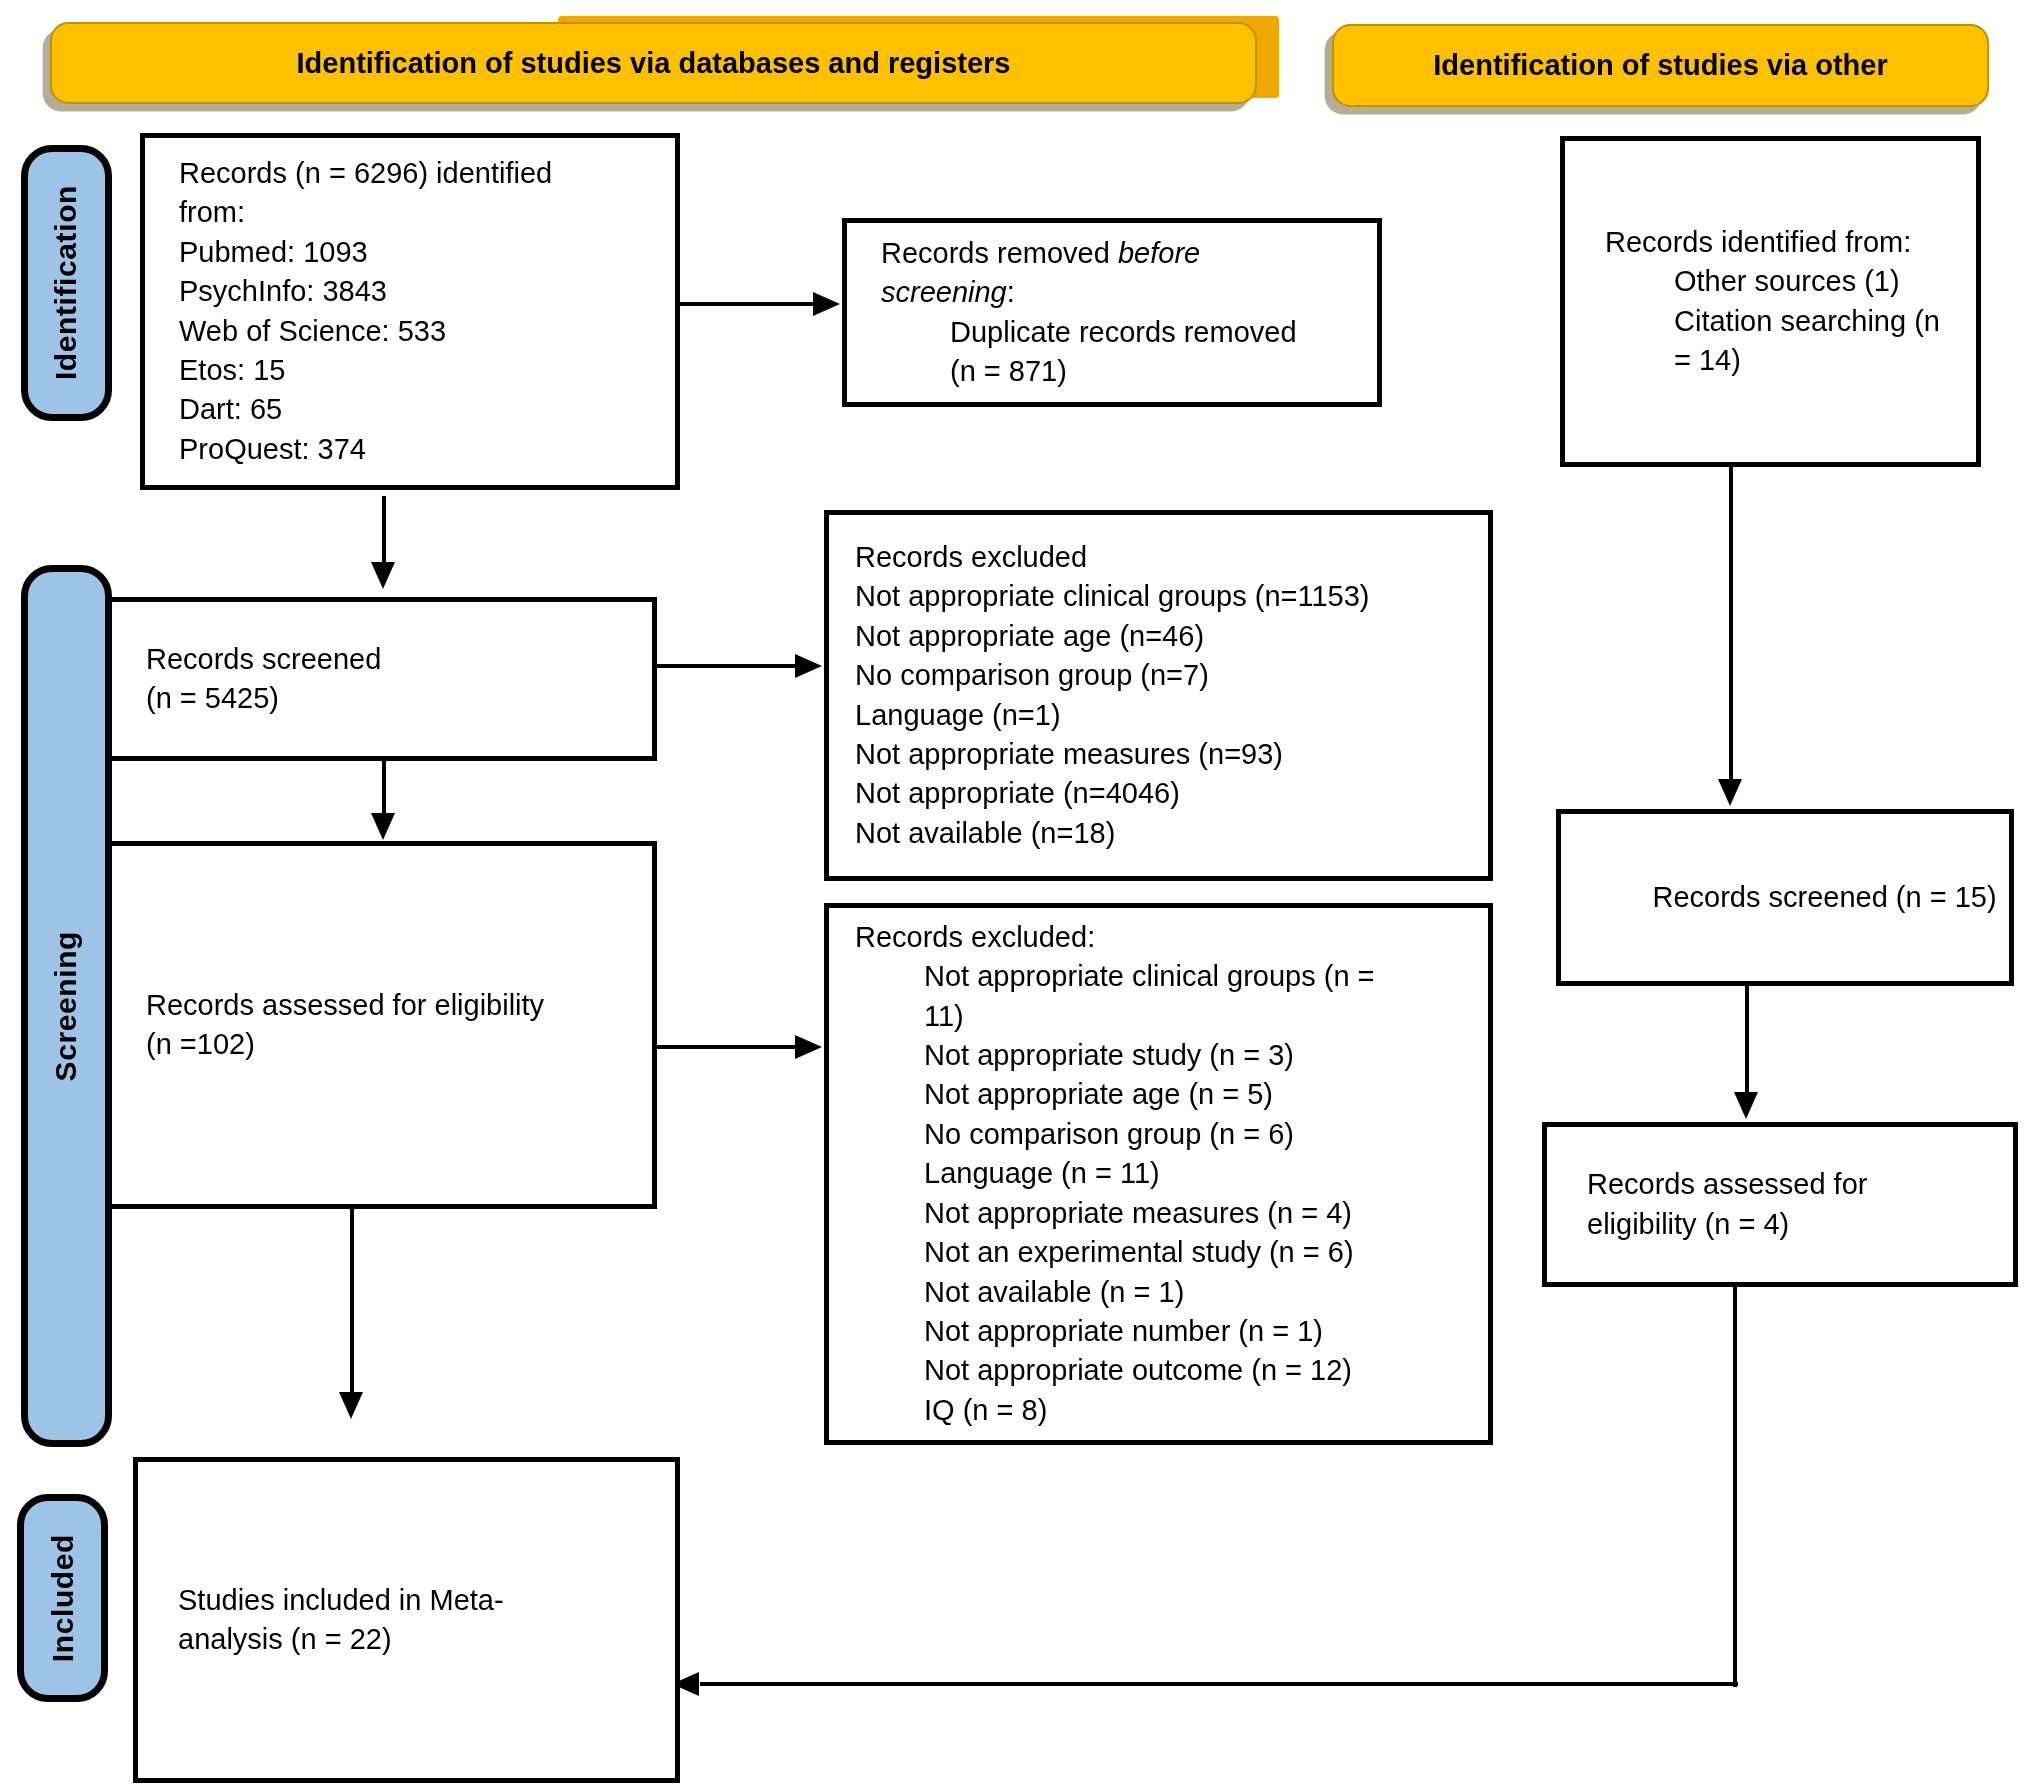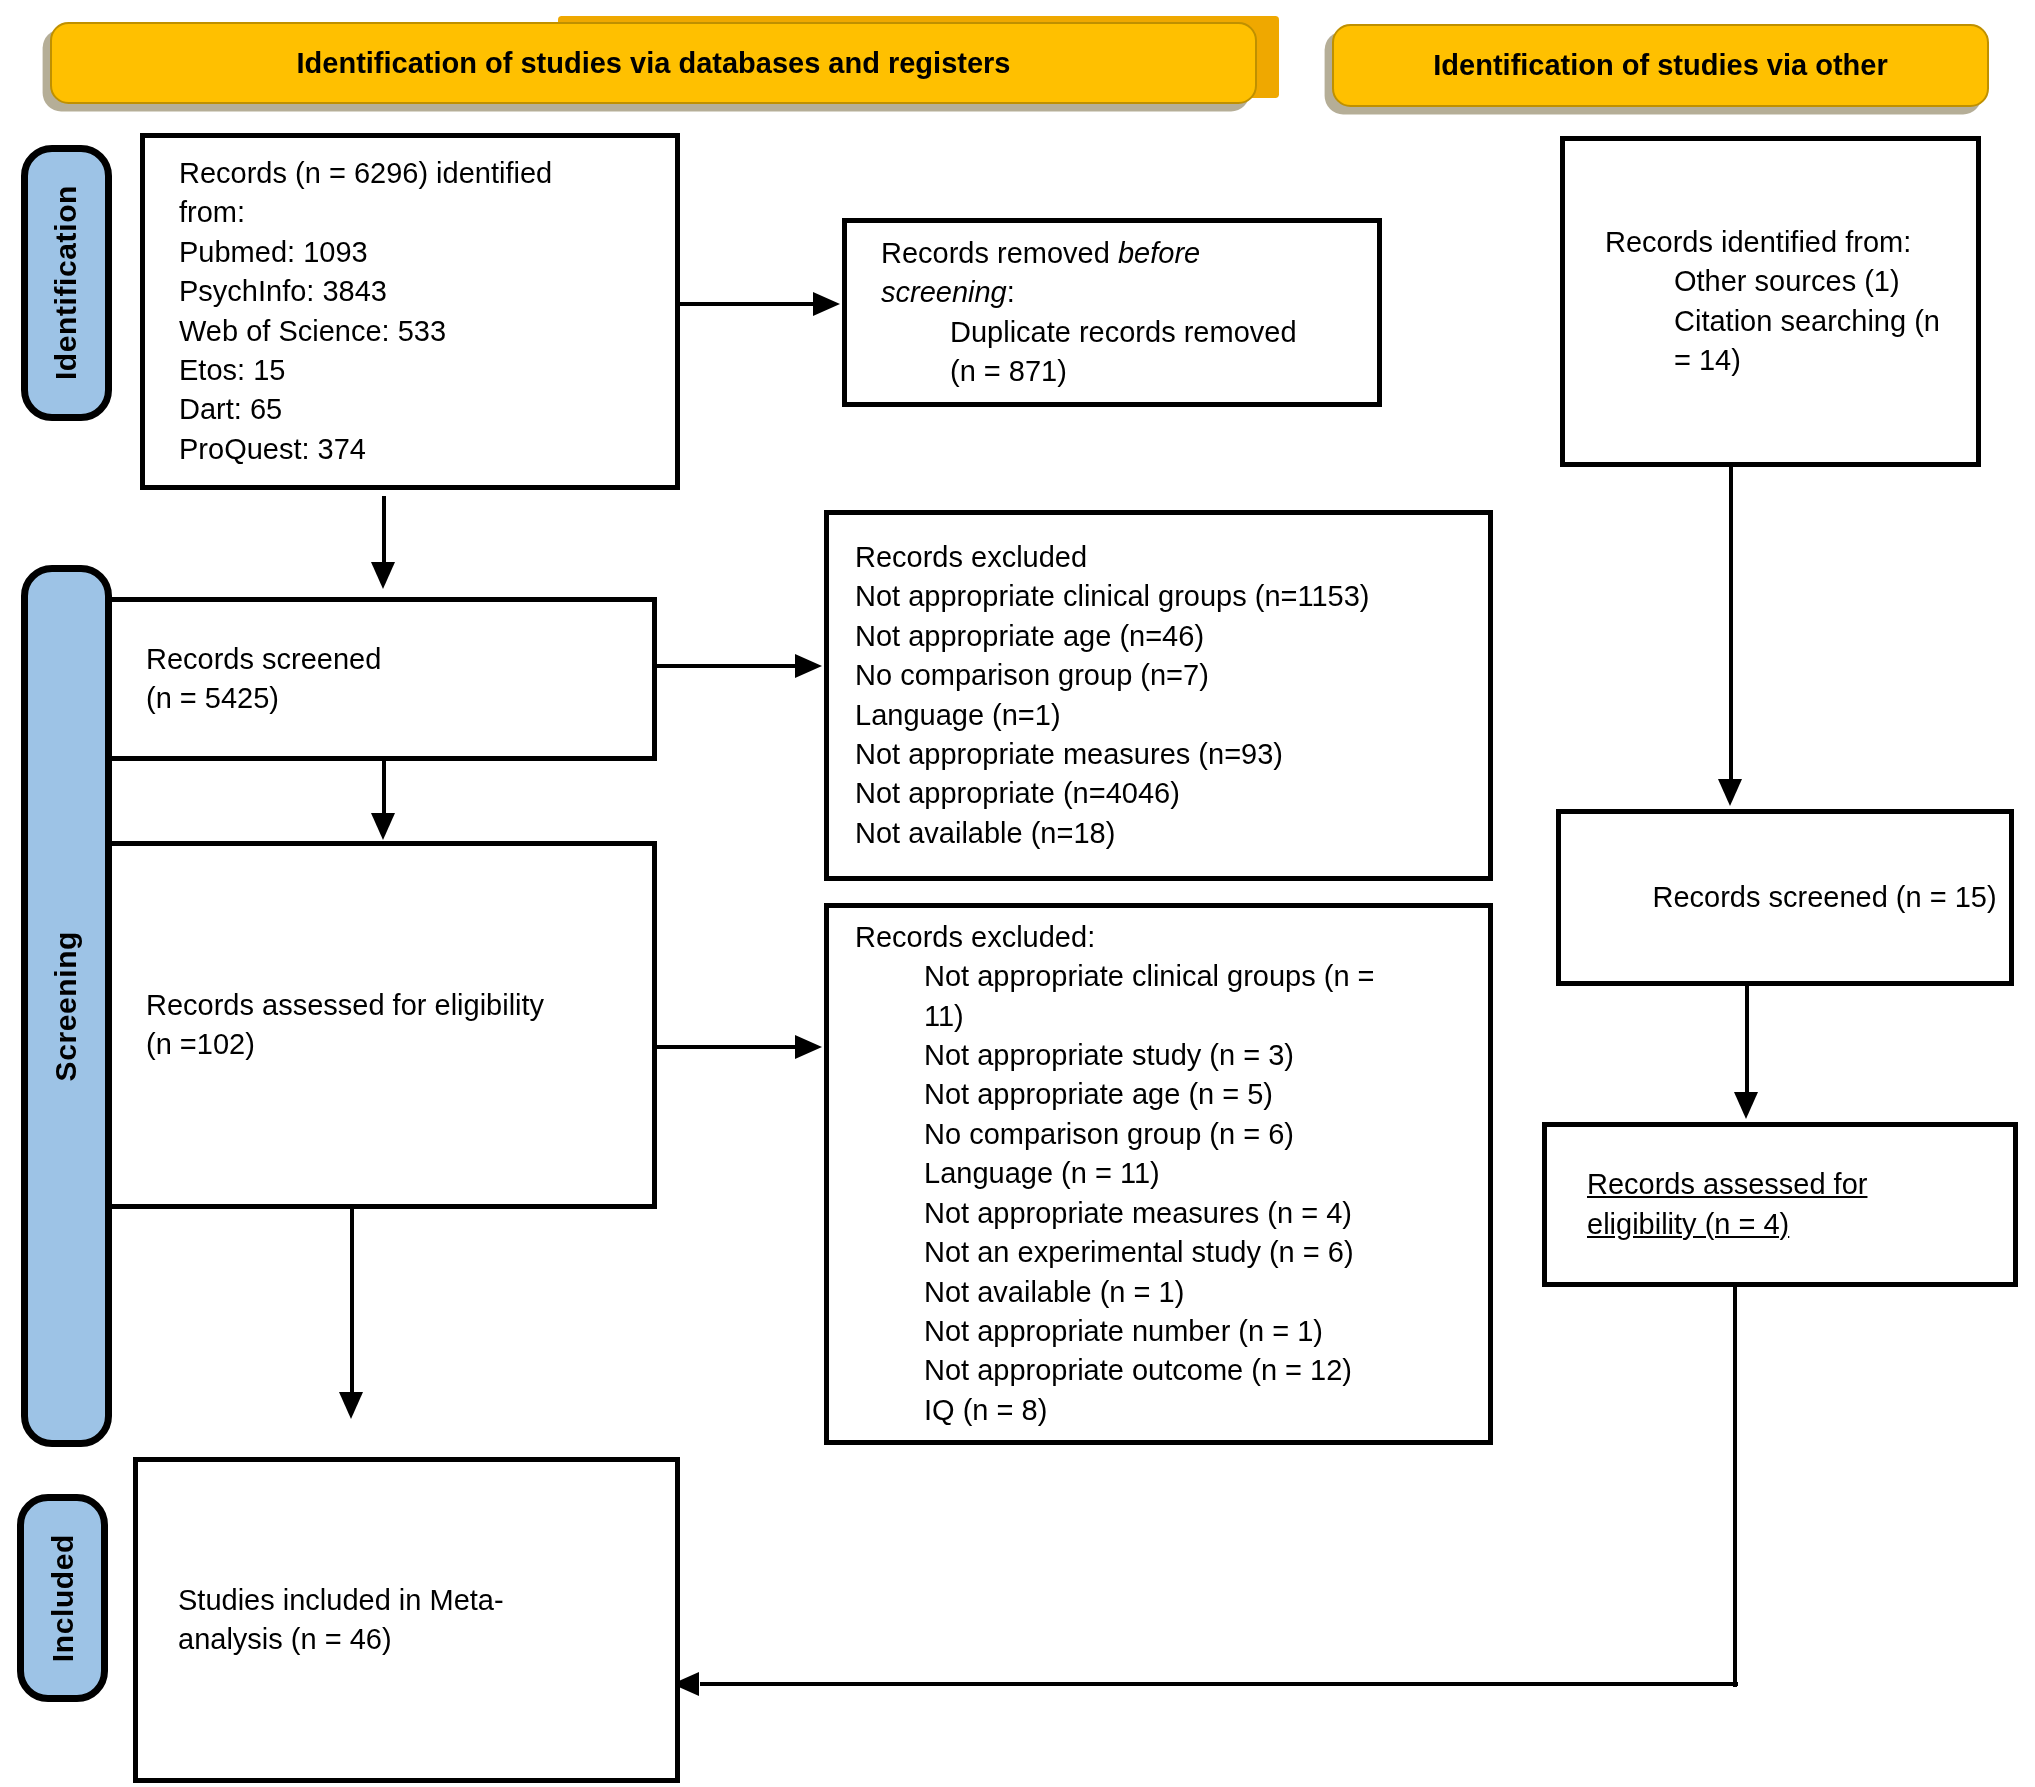--- a/index.html
+++ b/index.html
@@ -101,21 +101,21 @@
 
   #box-identified{left:140px;top:133px;width:530px;height:347px;}
   #box-removed{left:842px;top:218px;width:530px;height:179px;}
   #box-screened{left:107px;top:597px;width:540px;height:154px;}
   #box-excluded1{left:824px;top:510px;width:659px;height:361px;}
   #box-assessed{left:107px;top:841px;width:540px;height:358px;}
   #box-excluded2{left:824px;top:903px;width:659px;height:532px;}
   #box-included-studies{left:133px;top:1457px;width:537px;height:316px;}
   #box-other{left:1524px;top:136px;width:411px;height:321px;margin-left:36px;}
   #box-screened15{left:1556px;top:809px;width:448px;height:167px;}
-  #box-assessed4{left:1542px;top:1122px;width:466px;height:155px;text-decoration:underline;}
+  #box-assessed4{left:1542px;top:1122px;width:466px;height:155px;}
 
   #a1-line{left:382px;top:496px;height:67px;}
   #a1-head{left:371px;top:562px;}
   #a2-line{left:670px;top:302px;width:144px;}
   #a2-head{left:813px;top:292px;}
   #a3-line{left:382px;top:751px;height:63px;}
   #a3-head{left:371px;top:813px;}
   #a4-line{left:646px;top:664px;width:150px;}
   #a4-head{left:795px;top:654px;}
   #a5-line{left:646px;top:1045px;width:150px;}
@@ -173,21 +173,21 @@
   </div>
   <div id="box-assessed" class="box pad55">
     <div class="content">
         <div class="line"><span>Records assessed for eligibility</span></div>
         <div class="line"><span>(n =102)</span></div>
       </div>
   </div>
   <div id="box-included-studies" class="box pad65">
     <div class="content">
         <div class="line"><span>Studies included in Meta-</span></div>
-        <div class="line"><span>analysis (n = 46)</span></div>
+        <div class="line"><span>analysis (n = 22)</span></div>
       </div>
   </div>
 
   <div id="box-removed" class="box pad55">
     <div class="content">
         <div class="line"><span>Records removed </span><span class="it">before</span></div>
         <div class="line"><span class="it">screening</span><span>:</span></div>
         <div class="line indent"><span>Duplicate records removed</span></div>
         <div class="line indent"><span>(n = 871)</span></div>
       </div>

